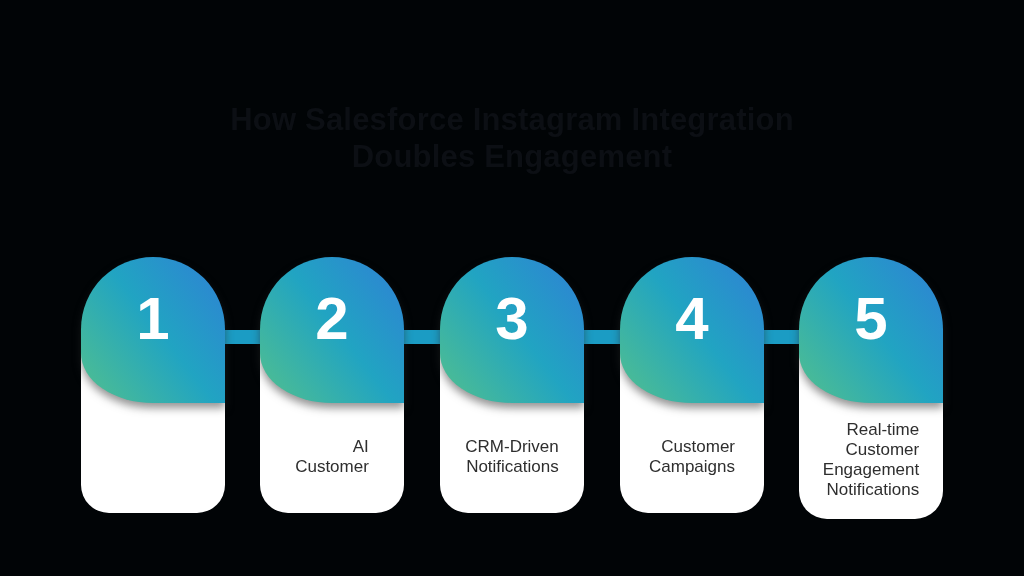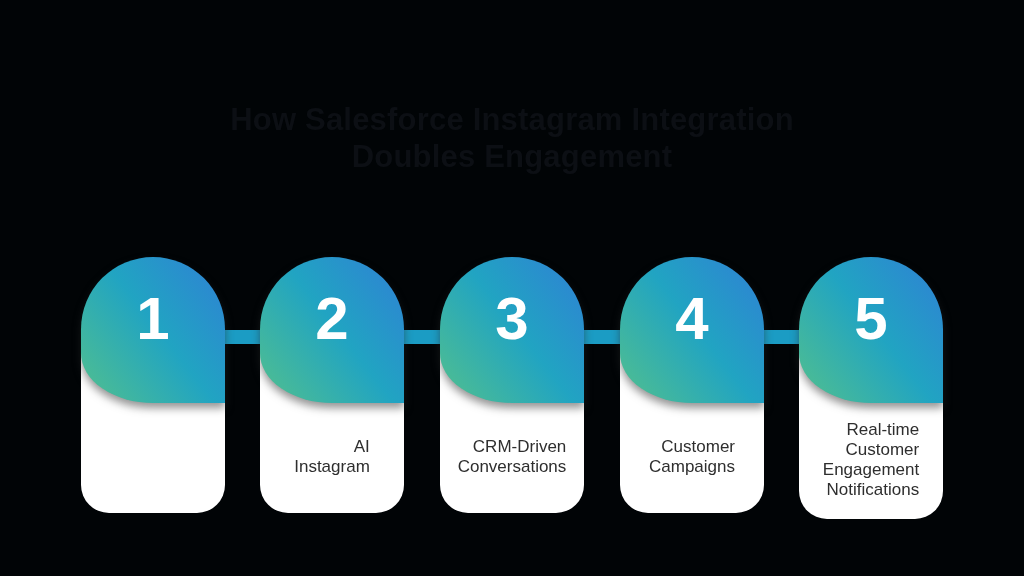--- a/index.html
+++ b/index.html
@@ -120,29 +120,29 @@
     <div class="card-white"></div>
     <div class="card-grad"></div>
     <div class="card-num">1</div>
   </div>
 
   <div class="card card-2">
     <div class="card-white"></div>
     <div class="card-grad"></div>
     <div class="card-num">2</div>
     <div class="card-label">AI
-Instagram</div>
+Customer</div>
   </div>
 
   <div class="card card-3">
     <div class="card-white"></div>
     <div class="card-grad"></div>
     <div class="card-num">3</div>
     <div class="card-label">CRM-Driven
-Conversations</div>
+Notifications</div>
   </div>
 
   <div class="card card-4">
     <div class="card-white"></div>
     <div class="card-grad"></div>
     <div class="card-num">4</div>
     <div class="card-label">Customer
 Campaigns</div>
   </div>
 

